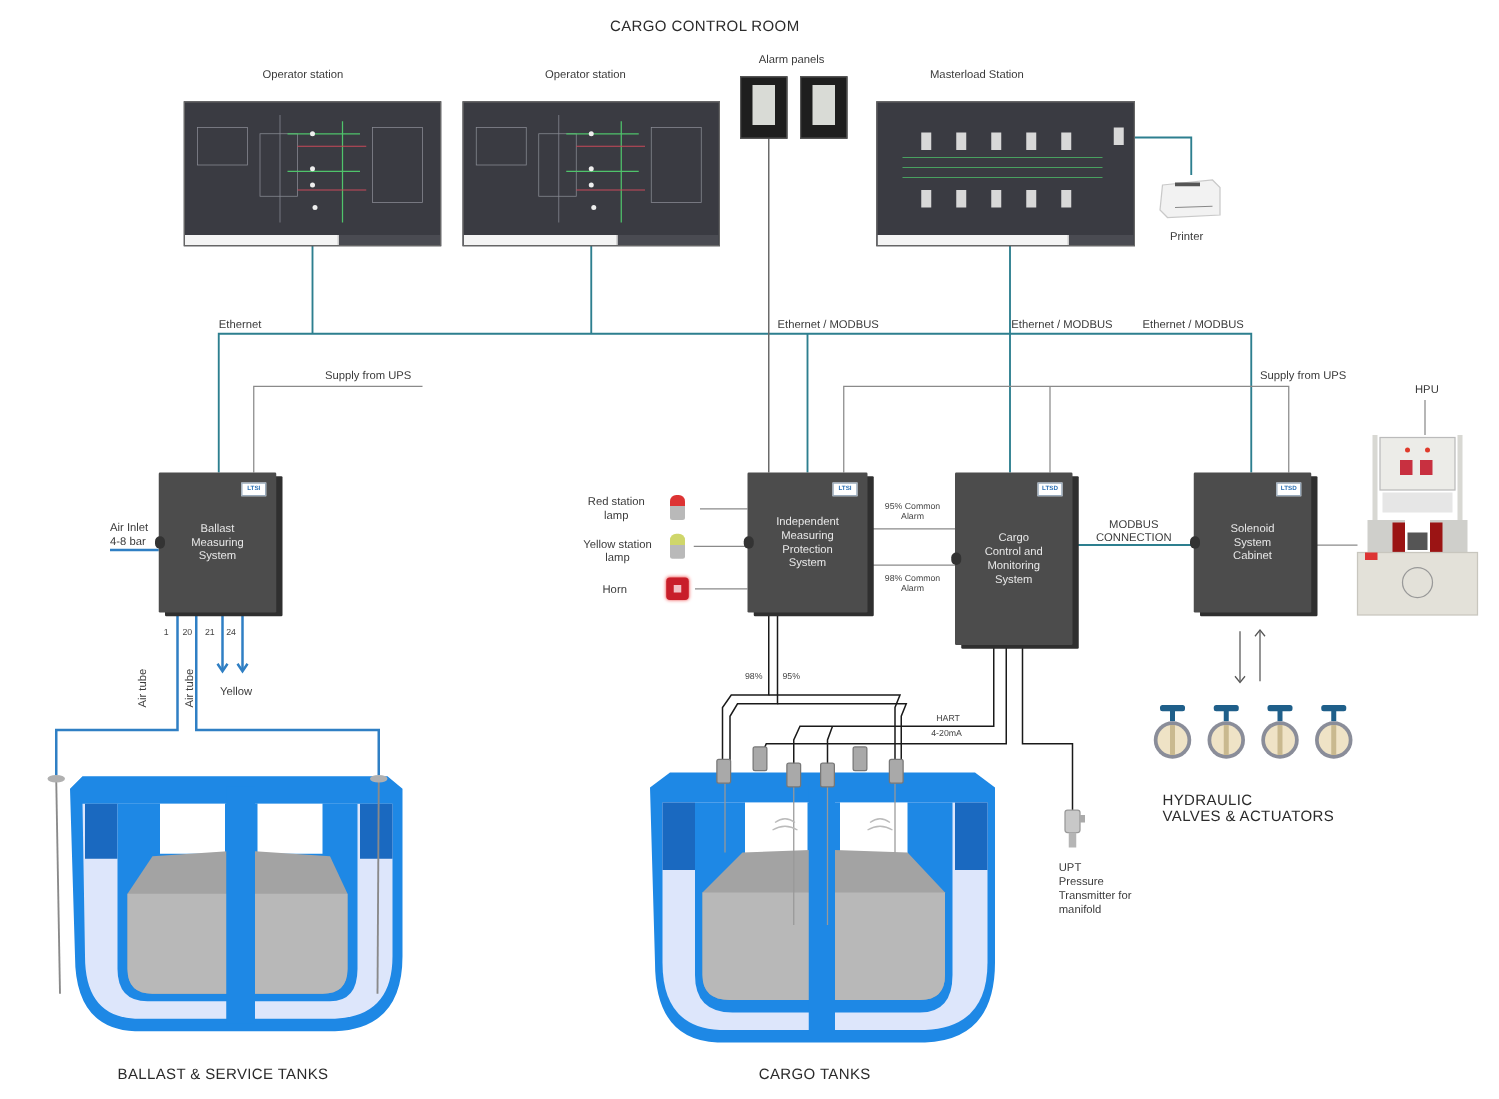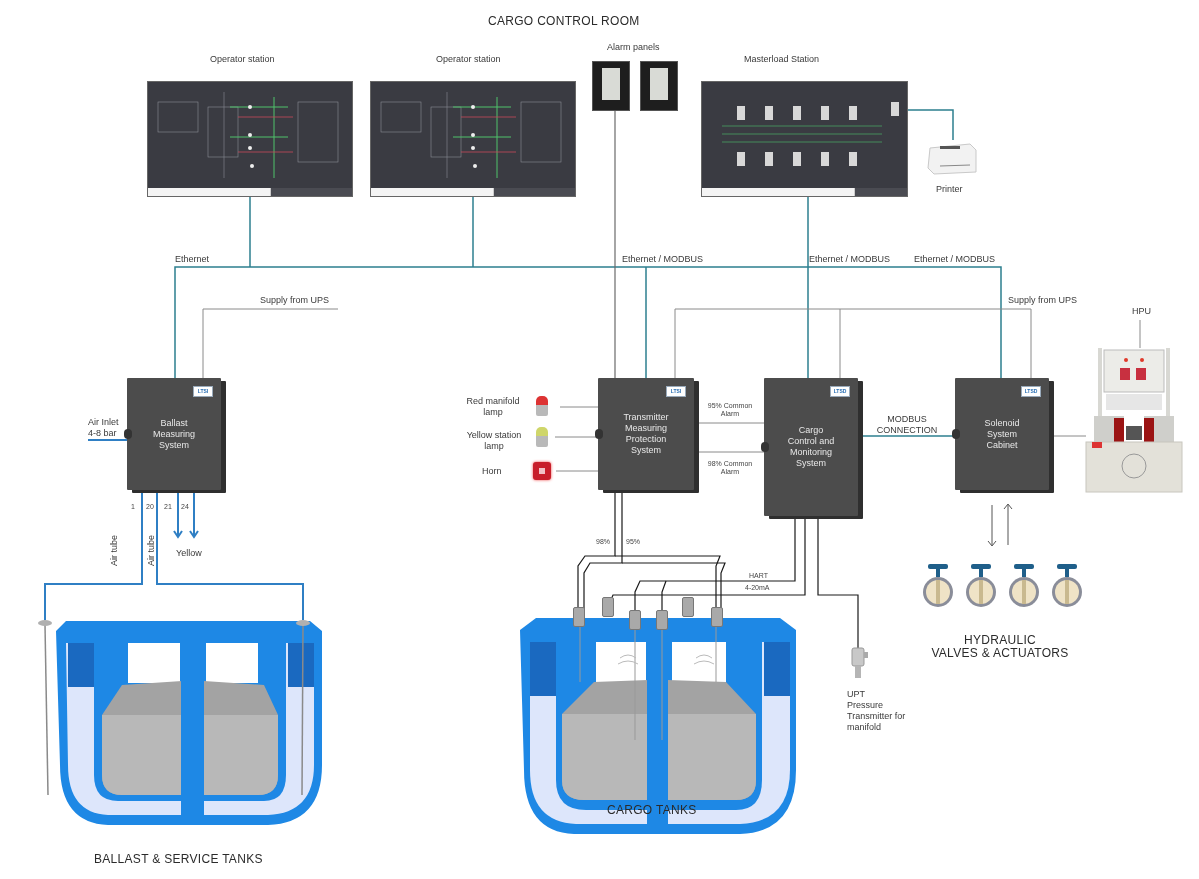--- a/index.html
+++ b/index.html
@@ -221,29 +221,29 @@
 <div class="lbl small" style="left:164px;top:503px;">21</div>
 <div class="lbl small" style="left:181px;top:503px;">24</div>
 <div class="lbl" style="left:176px;top:548px;">Yellow</div>
 <div class="lbl" style="left:109px;top:566px;transform:rotate(-90deg);transform-origin:left top;">Air tube</div>
 <div class="lbl" style="left:146px;top:566px;transform:rotate(-90deg);transform-origin:left top;">Air tube</div>
 
 <div class="cab" style="left:598px;top:378px;width:96px;height:112px;">
   <div class="logo">LTSI</div>
   <div class="knob"></div>
   <div class="txt">
-    <div>Transmitter</div>
+    <div>Independent</div>
       <div>Measuring</div>
       <div>Protection</div>
       <div>System</div>
   </div>
 </div>
 
 <div class="lbl c" style="left:458px;top:396px;width:70px;">
-  <div>Red manifold</div>
+  <div>Red station</div>
     <div>lamp</div>
 </div>
 <div class="lamp" style="left:536px;top:396px;background:linear-gradient(#d33 0 45%,#b9b9b9 45%);"></div>
 <div class="lbl c" style="left:456px;top:430px;width:76px;">
   <div>Yellow station</div>
     <div>lamp</div>
 </div>
 <div class="lamp" style="left:536px;top:427px;background:linear-gradient(#cfd66a 0 45%,#b9b9b9 45%);"></div>
 <div class="lbl" style="left:482px;top:466px;">Horn</div>
 <div class="horn" style="left:533px;top:462px;">
@@ -323,21 +323,21 @@
         <rect x="16" y="18" width="4" height="24" fill="#c9b98f"></rect>
       </svg></div>
     <div class="valve" style="left: 1049px; top: 562px;"><svg width="36" height="46">
         <rect x="8" y="2" width="20" height="5" rx="2" fill="#1f5f8a"></rect>
         <rect x="16" y="5" width="4" height="10" fill="#1f5f8a"></rect>
         <circle cx="18" cy="30" r="15" fill="#8a8d99"></circle>
         <circle cx="18" cy="30" r="12" fill="#efe3c6"></circle>
         <rect x="16" y="18" width="4" height="24" fill="#c9b98f"></rect>
       </svg></div>
   </div>
-<div class="title c" style="left:930px;top:634px;width:140px;text-align:center;line-height:13px;">
+<div class="title c" style="left:930px;top:634px;width:140px;text-align:left;line-height:13px;">
   <div>HYDRAULIC</div>
     <div>VALVES &amp; ACTUATORS</div>
 </div>
 
 <div class="lbl small" style="left:596px;top:538px;">98%</div>
 <div class="lbl small" style="left:626px;top:538px;">95%</div>
 <div class="lbl small" style="left:749px;top:572px;">HART</div>
 <div class="lbl small" style="left:745px;top:584px;">4-20mA</div>
 
 <svg style="position:absolute;left:848px;top:646px;" width="22" height="36">
@@ -399,13 +399,13 @@
     </g>
 </svg>
 <div id="sensors">
     <div class="sensor" style="left: 573px; top: 607px;"></div>
     <div class="sensor" style="left: 602px; top: 597px;"></div>
     <div class="sensor" style="left: 629px; top: 610px;"></div>
     <div class="sensor" style="left: 656px; top: 610px;"></div>
     <div class="sensor" style="left: 682px; top: 597px;"></div>
     <div class="sensor" style="left: 711px; top: 607px;"></div>
   </div>
-<div class="title" style="left:607px;top:803px;">CARGO TANKS</div>
+<div class="title" style="left:607px;top:852px;">CARGO TANKS</div>
 
 </body></html>

